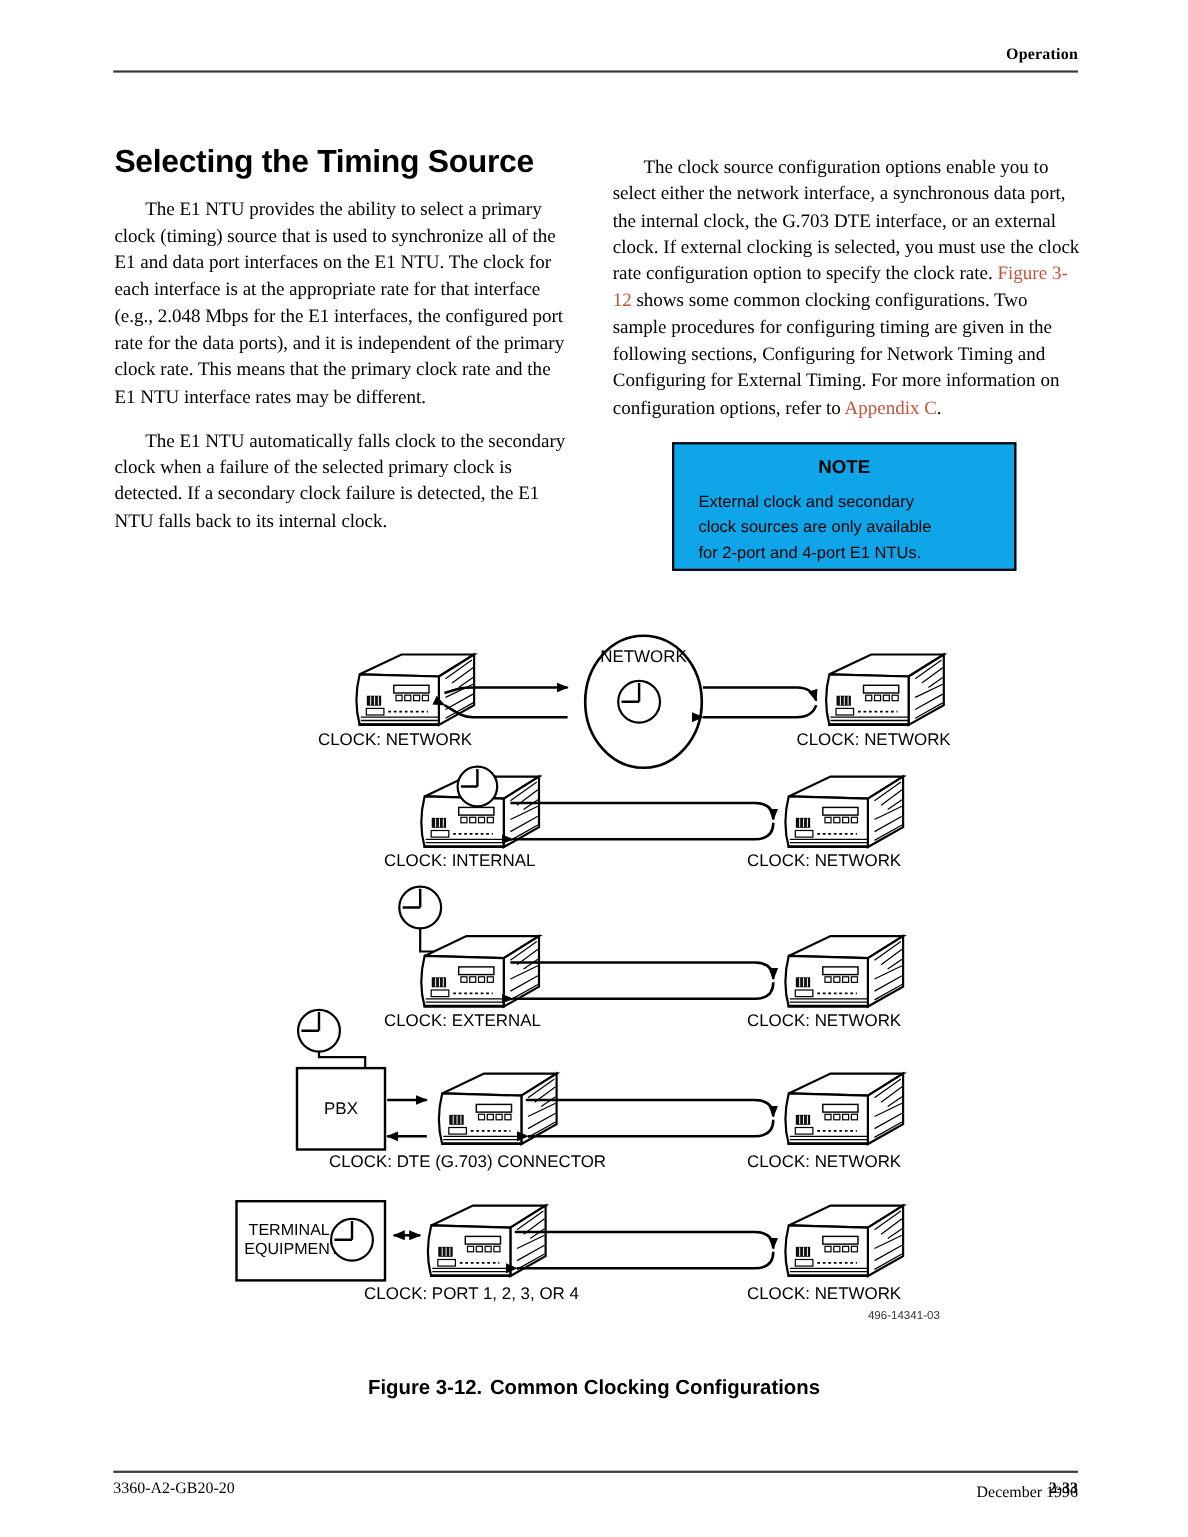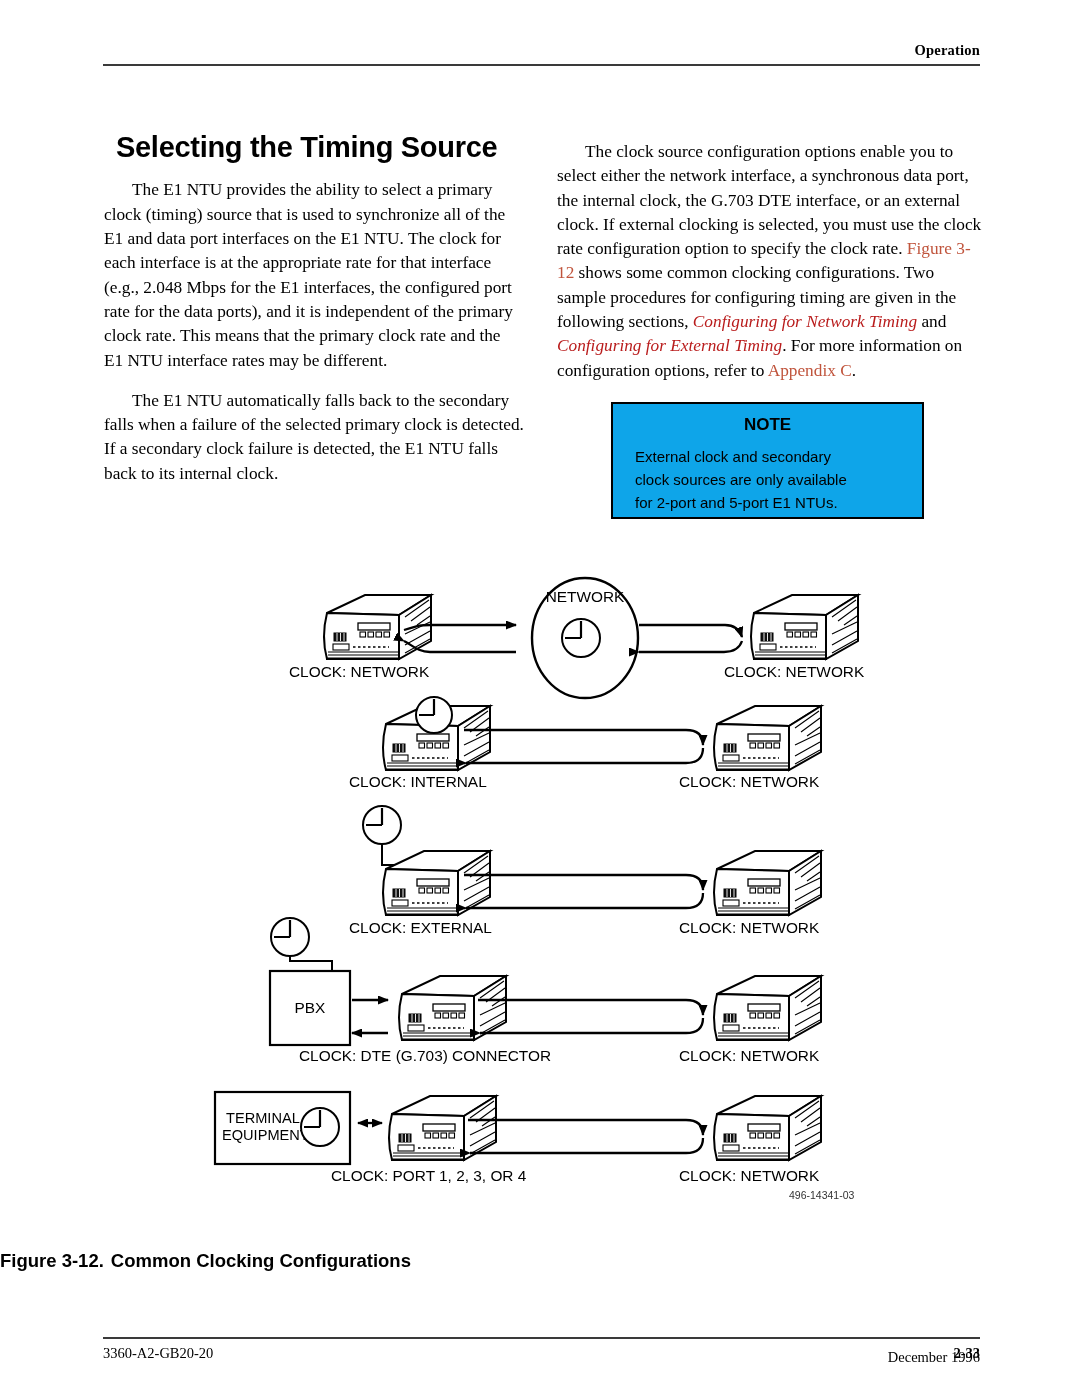--- a/index.html
+++ b/index.html
@@ -48,42 +48,41 @@
     top: 132px;
     width: 420px;
   }
   .col-right {
     position: absolute;
     left: 557px;
     top: 140px;
     width: 427px;
   }
   h1.section-title {
-    margin: 0 0 16px 12px;
+    margin: 0 0 16px 0;
     font-family: "Liberation Sans", sans-serif;
     font-weight: bold;
     font-size: 29px;
     letter-spacing: -0.3px;
     line-height: 1.05;
   }
   p.body-text {
     margin: 0 0 16px 0;
     font-family: "Liberation Serif", serif;
     font-size: 17.3px;
     line-height: 24.3px;
     text-indent: 28px;
     text-align: left;
   }
   p.body-text:last-child { margin-bottom: 0; }
   .xref {
     color: #c0543c;
   }
   .xref-i {
-    color: #b91c1c;
-    font-style: italic;
+    color: #000000;
   }
 
   
   .note-box {
     position: absolute;
     left: 611px;
     top: 402px;
     width: 313px;
     height: 117px;
     border: 2.2px solid #000;
@@ -112,21 +111,21 @@
     width: 1080px;
     height: 680px;
   }
   .fig-svg { display: block; }
 
   .fig-caption {
     position: absolute;
     left: 0;
     top: 1250px;
     width: 1080px;
-    text-align: left;
+    text-align: center;
     font-family: "Liberation Sans", sans-serif;
     font-weight: bold;
     font-size: 18.5px;
   }
   .fig-caption .cap-num { margin-right: 7px; }
 
   
   .footer-rule {
     position: absolute;
     left: 103px;
@@ -161,33 +160,33 @@
 <body>
 
 <div class="page">
 
   <div class="header-title">Operation</div>
   <div class="header-rule"></div>
 
   <div class="col-left">
     <h1 class="section-title">Selecting the Timing Source</h1>
     <p class="body-text">The E1 NTU provides the ability to select a primary clock (timing) source that is used to synchronize all of the E1 and data port interfaces on the E1 NTU. The clock for each interface is at the appropriate rate for that interface (e.g., 2.048 Mbps for the E1 interfaces, the configured port rate for the data ports), and it is independent of the primary clock rate. This means that the primary clock rate and the E1 NTU interface rates may be different.</p>
-    <p class="body-text">The E1 NTU automatically falls back to the secondary falls when a failure of the selected primary clock is detected. If a secondary clock failure is detected, the E1 NTU falls back to its internal clock.</p>
+    <p class="body-text">The E1 NTU automatically falls clock to the secondary clock when a failure of the selected primary clock is detected. If a secondary clock failure is detected, the E1 NTU falls back to its internal clock.</p>
   </div>
 
   <div class="col-right">
     <p class="body-text"><span>The clock source configuration options enable you to select either the network interface, a synchronous data port, the internal clock, the G.703 DTE interface, or an external clock. If external clocking is selected, you must use the clock rate configuration option to specify the clock rate. </span><span class="xref">Figure 3-12</span><span> shows some common clocking configurations. Two sample procedures for configuring timing are given in the following sections, </span><span class="xref-i">Configuring for Network Timing</span><span> and </span><span class="xref-i">Configuring for External Timing</span><span>. For more information on configuration options, refer to </span><span class="xref">Appendix C</span><span>.</span></p>
   </div>
 
   <div class="note-box">
     <div class="note-title">NOTE</div>
     <div class="note-body">
       <div>External clock and secondary</div>
       <div>clock sources are only available</div>
-      <div>for 2-port and 5-port E1 NTUs.</div>
+      <div>for 2-port and 4-port E1 NTUs.</div>
     </div>
   </div>
 
   <div class="figure">
     <svg class="fig-svg" width="1080" height="680" viewBox="0 0 1080 680" xmlns="http://www.w3.org/2000/svg">
       <defs>
 
         <g id="ntu">
 
           <path d="M 14 24 L 52 6 L 118 6 L 86 26 Z" fill="#ffffff" stroke="#000" stroke-width="2"></path>

